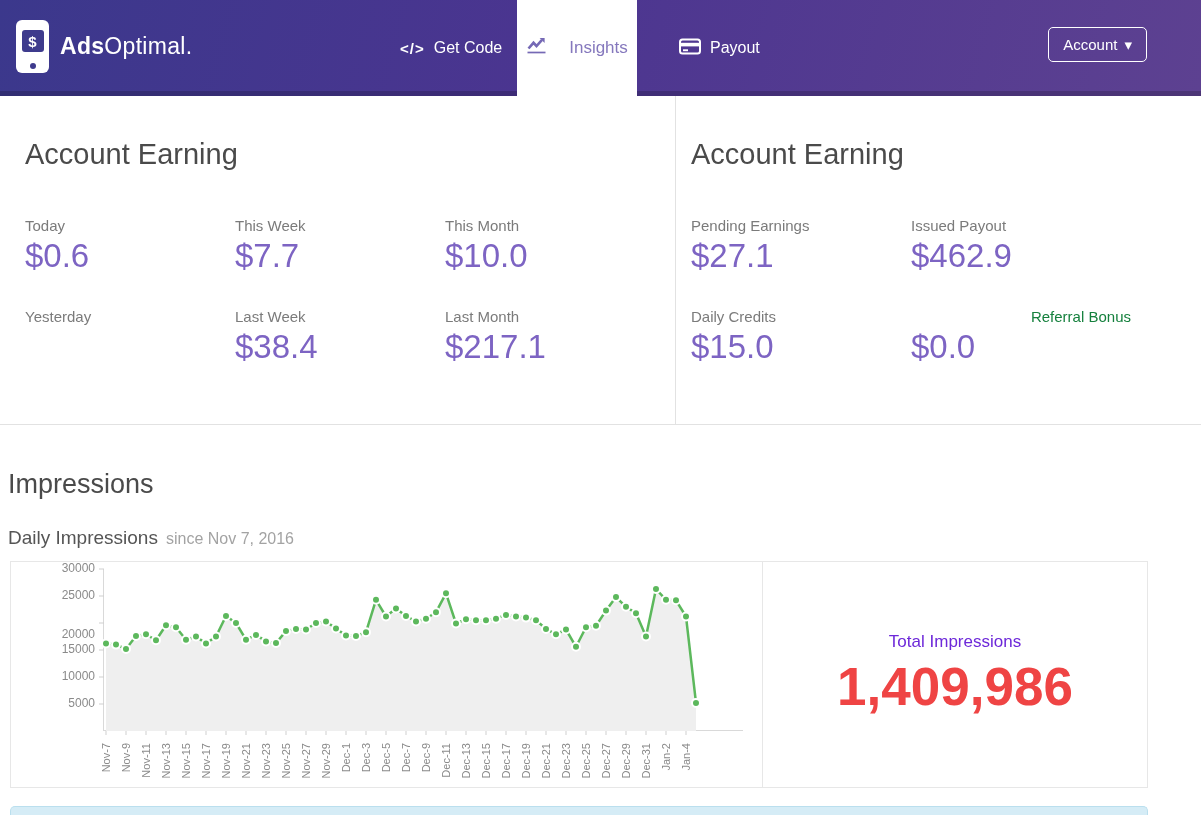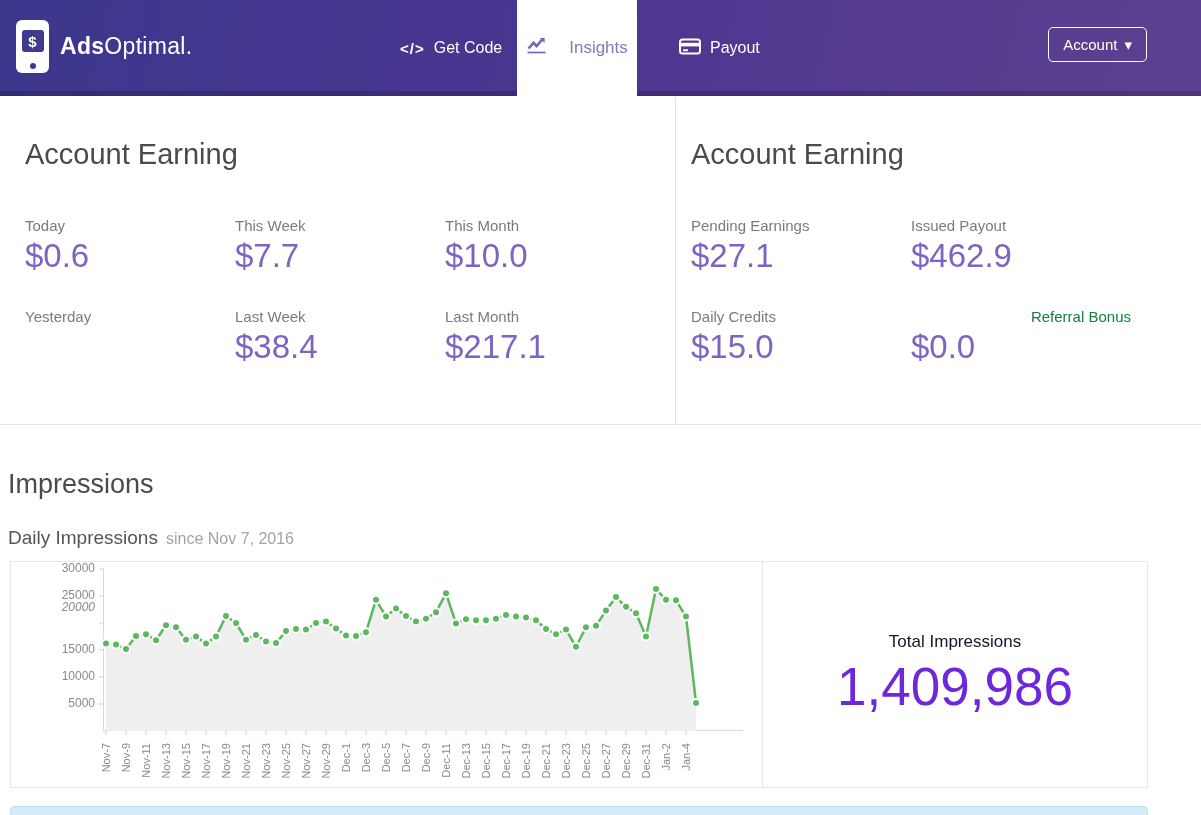--- a/index.html
+++ b/index.html
@@ -49,22 +49,22 @@
   .chart-sub { font-size:16px; color:#a3a3a3; }
   .panels { margin-left:10px; width:1138px; height:227px; border:1px solid #e7e7e7; display:flex; }
   .chart-panel { width:752px; border-right:1px solid #e7e7e7; position:relative; }
   .plot { position:absolute; left:92px; top:7px; width:640px; height:162px;
     border-left:1px solid #d9d9d9; border-bottom:1px solid #d9d9d9; }
   .plot svg { overflow:visible; display:block; }
   .ytick { position:absolute; width:66px; left:18px; text-align:right; font-size:12px; color:#8a8a8a; }
   .xlab { position:absolute; font-size:11px; color:#8a8a8a; white-space:nowrap;
     transform:rotate(-90deg) translateX(-100%); transform-origin:0 0; }
   .total-panel { flex:1; display:flex; flex-direction:column; align-items:center; justify-content:center; gap:4px; }
-  .total-label { font-size:17px; color:#0f172a; }
-  .total-value { font-size:53px; font-weight:400; color:#6d28d9; }
+  .total-label { font-size:17px; color:#6d28d9; }
+  .total-value { font-size:53px; font-weight:700; color:#ef4444; }
 
   
   .alert { margin:18px 0 0 10px; width:1138px; height:10px; background:#d5ecf6;
     border:1px solid #badfee; border-bottom:none; border-radius:5px 5px 0 0; }
 </style>
 </head>
 <body>
 
 <header>
   <div class="brand">
@@ -168,21 +168,21 @@
   <span class="chart-title">Daily Impressions</span>
   <span class="chart-sub">since Nov 7, 2016</span>
 </div>
 
 <div class="panels">
   <div class="chart-panel">
     <div id="yaxis">
         <div class="ytick" style="top: 134px;">5000</div>
         <div class="ytick" style="top: 107px;">10000</div>
         <div class="ytick" style="top: 80px;">15000</div>
-        <div class="ytick" style="top: 38px; font-style: italic;">20000</div>
+        <div class="ytick" style="top: 65px;">20000</div>
         <div class="ytick" style="top: 26px;">25000</div>
         <div class="ytick" style="top: -1px;">30000</div>
       </div>
     <div class="plot">
       <svg id="plot-svg" width="640" height="162">
           <path d="M2 74.5 L12 75.6 L22 79.9 L32 67.0 L42 65.3 L52 71.3 L62 56.2 L72 58.3 L82 70.7 L92 67.5 L102 74.5 L112 67.5 L122 47.0 L132 54.0 L142 70.7 L152 65.9 L162 72.4 L172 74.0 L182 62.1 L192 59.9 L202 60.5 L212 54.0 L222 52.4 L232 59.4 L242 66.4 L252 67.0 L262 63.2 L272 30.8 L282 47.5 L292 39.4 L302 47.0 L312 52.4 L322 49.7 L332 43.2 L342 24.3 L352 54.5 L362 50.2 L372 51.3 L382 51.3 L392 49.7 L402 45.9 L412 47.5 L422 48.6 L432 51.3 L442 59.9 L452 65.3 L462 60.5 L472 77.8 L482 58.3 L492 56.7 L502 41.6 L512 28.1 L522 37.8 L532 44.3 L542 67.5 L552 20.0 L562 30.8 L572 31.3 L582 47.5 L592 133.9 L592 162 L2 162 Z" fill="#efefef" stroke="none"></path>
           <line x1="-5" y1="135" x2="0" y2="135" stroke="#cfcfcf" stroke-width="1"></line>
           <line x1="-5" y1="108" x2="0" y2="108" stroke="#cfcfcf" stroke-width="1"></line>
           <line x1="-5" y1="81" x2="0" y2="81" stroke="#cfcfcf" stroke-width="1"></line>
           <line x1="-5" y1="54" x2="0" y2="54" stroke="#cfcfcf" stroke-width="1"></line>

